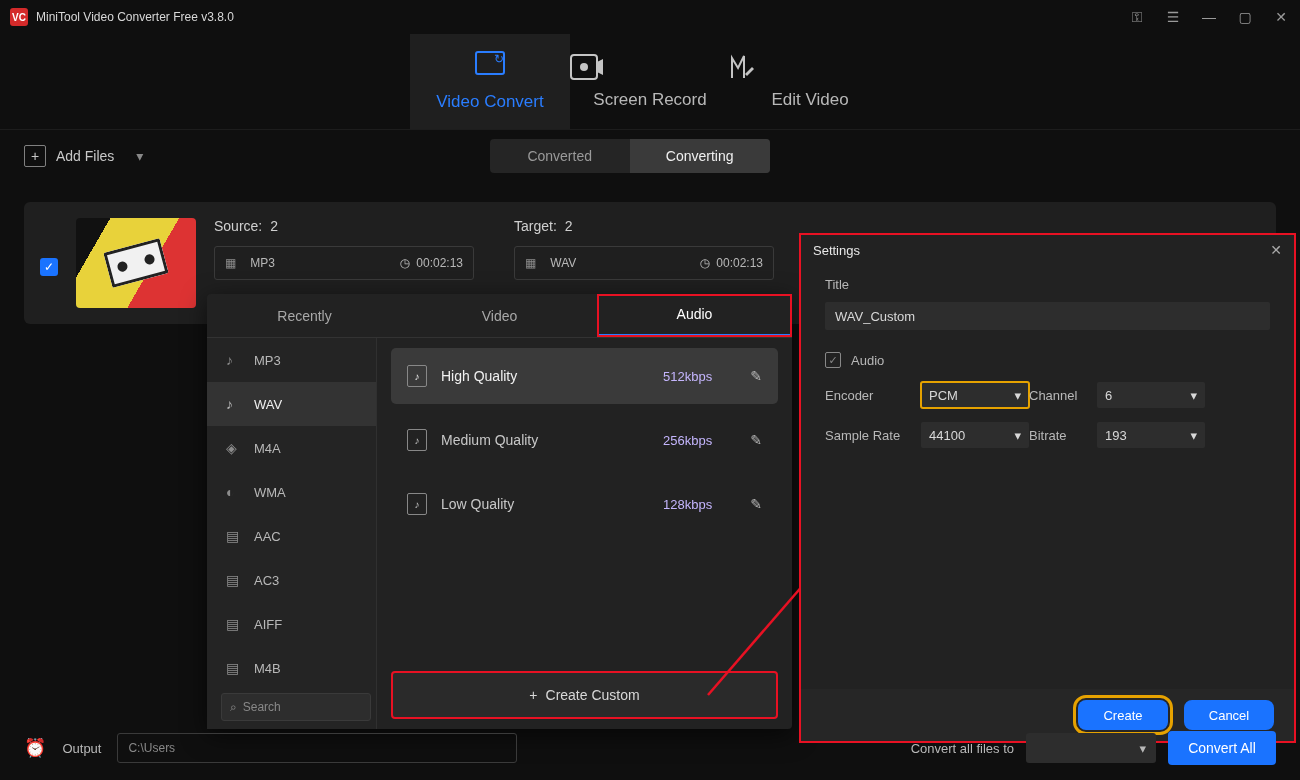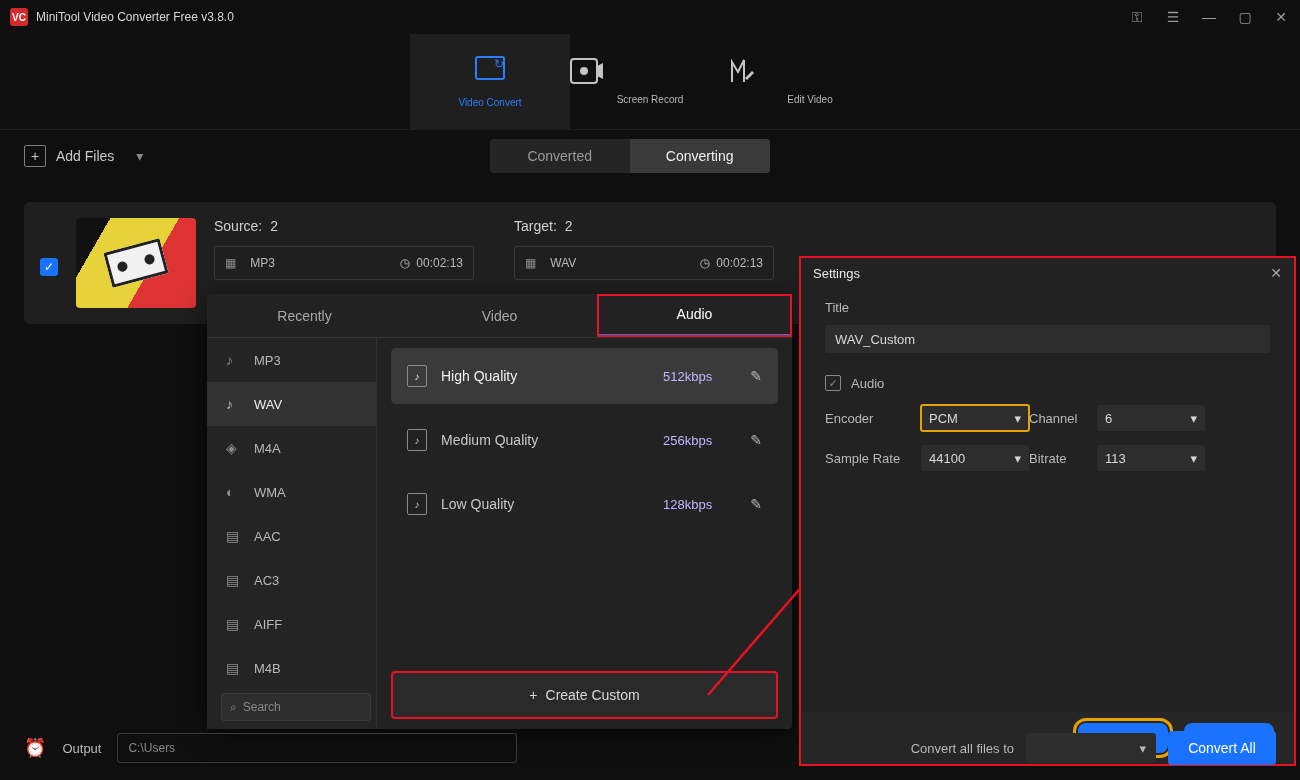--- a/index.html
+++ b/index.html
@@ -9,21 +9,21 @@
 .titlebar { height: 34px; display: flex; align-items: center; justify-content: space-between; padding: 16px 10px; }
 .titlebar-left { display: flex; align-items: center; gap: 8px; }
 .app-logo { width: 18px; height: 18px; background: #d42a2a; border-radius: 3px; display:flex; align-items:center; justify-content:center; color:#fff; font-size:10px; font-weight:bold; }
 .app-title { font-size: 12px; color: #d8d8d8; }
 .titlebar-right { display: flex; align-items: center; gap: 18px; }
 .titlebar-right .icn { color:#9a9a9a; font-size:14px; cursor:pointer; width:18px; text-align:center; }
 .key-icon { color:#e6a200; font-size:15px; }
 
 
 .topnav { height: 96px; display: flex; justify-content: center; align-items: center; border-bottom: 1px solid #1d1d1d; }
-.topnav-item { width: 160px; text-align: center; color: #b8b8b8; font-size: 10px; cursor: pointer; }
+.topnav-item { width: 160px; text-align: center; color: #b8b8b8; font-size: 17px; cursor: pointer; }
 .topnav-item.active { color: #2a7dff; background: #1f1f1f; height:100%; display:flex; flex-direction:column; justify-content:center; }
 .topnav-item .tn-icon { font-size: 26px; display:block; margin-bottom:10px; }
 .topnav-item.active .tn-icon { color:#2a7dff; }
 .vc-icon { width:30px; height:24px; display:inline-block; border:2px solid currentColor; border-radius:3px; position:relative; }
 .vc-icon::after { content:"↻"; position:absolute; top:-1px; right:-1px; font-size:12px; }
 
 
 .subrow { height: 52px; display:flex; align-items:center; padding: 0 24px; }
 .addfiles { display:flex; align-items:center; gap:10px; color:#c8c8c8; font-size:14px; cursor:pointer; }
 .addfiles .plusicon { width:22px; height:22px; border:1px solid #808080; border-radius:2px; display:flex; align-items:center; justify-content:center; font-size:14px; }
@@ -64,21 +64,21 @@
 .preset.active { background:#3a3a3a; color:#f0f0f0; }
 .preset .pico { width:20px; height:22px; border:1px solid #888; border-radius:2px; display:flex; align-items:center; justify-content:center; font-size:10px; }
 .preset .bitrate { margin-left:auto; margin-right:24px; font-size:13px; color:#c4b5fd; }
 .preset .editico { color:#bbb; font-size:14px; }
 .create-custom { position:absolute; bottom:10px; left:14px; right:14px; height:48px; background:#2a2a2a; border:2px solid #e81123; border-radius:4px; display:flex; align-items:center; justify-content:center; gap:8px; color:#d8d8d8; font-size:14px; cursor:pointer; }
 
 
 .fmt-search { position:absolute; bottom:8px; left:14px; width:150px; height:28px; background:#2d2d2d; border:1px solid #3a3a3a; border-radius:3px; display:flex; align-items:center; padding:0 8px; gap:6px; font-size:12px; color:#888; }
 
 
-.settings-panel { position:absolute; right:4px; top:256px; width:497px; height:510px; background:#222; border:2px solid #e81123; display:flex; flex-direction:column;margin-left:24px; }
+.settings-panel { position:absolute; right:4px; top:233px; width:497px; height:510px; background:#222; border:2px solid #e81123; display:flex; flex-direction:column;margin-left:24px; }
 .sp-header { height:30px; display:flex; align-items:center; justify-content:space-between; padding:0 12px; font-size:13px; color:#e8e8e8; }
 .sp-header .close-x { color:#aaa; cursor:pointer; font-size:14px;}
 .sp-body { flex:1; padding: 12px 24px; }
 .sp-label { font-size:13px; color:#b8b8b8; margin-bottom:10px; }
 .sp-input { width:100%; height:28px; background:#2d2d2d; border:none; color:#d8d8d8; padding:0 10px; font-size:13px; border-radius:2px; }
 .sp-audio-head { display:flex; align-items:center; gap:10px; margin-top:22px; margin-bottom:14px; color:#b8b8b8; font-size:13px; }
 .sp-chk { width:16px; height:16px; border:1px solid #888; border-radius:2px; display:flex; align-items:center; justify-content:center; font-size:11px; color:#888; }
 .sp-row { display:flex; margin-bottom:14px; }
 .sp-field { display:flex; align-items:center; gap:8px; font-size:13px; }
 .sp-field .flabel { width:88px; color:#b8b8b8; }
@@ -310,21 +310,21 @@
       <div class="sp-field">
         <span class="flabel">Sample Rate</span>
         <div class="sp-select">
             <span>44100</span>
             <span>▾</span>
           </div>
       </div>
       <div class="sp-field">
         <span class="flabel" style="width:60px">Bitrate</span>
         <div class="sp-select">
-            <span>113</span>
+            <span>193</span>
             <span>▾</span>
           </div>
       </div>
     </div>
   </div>
   <div class="sp-footer">
     <div class="sp-btn create">Create</div>
     <div class="sp-btn cancel">Cancel</div>
   </div>
 </div>

